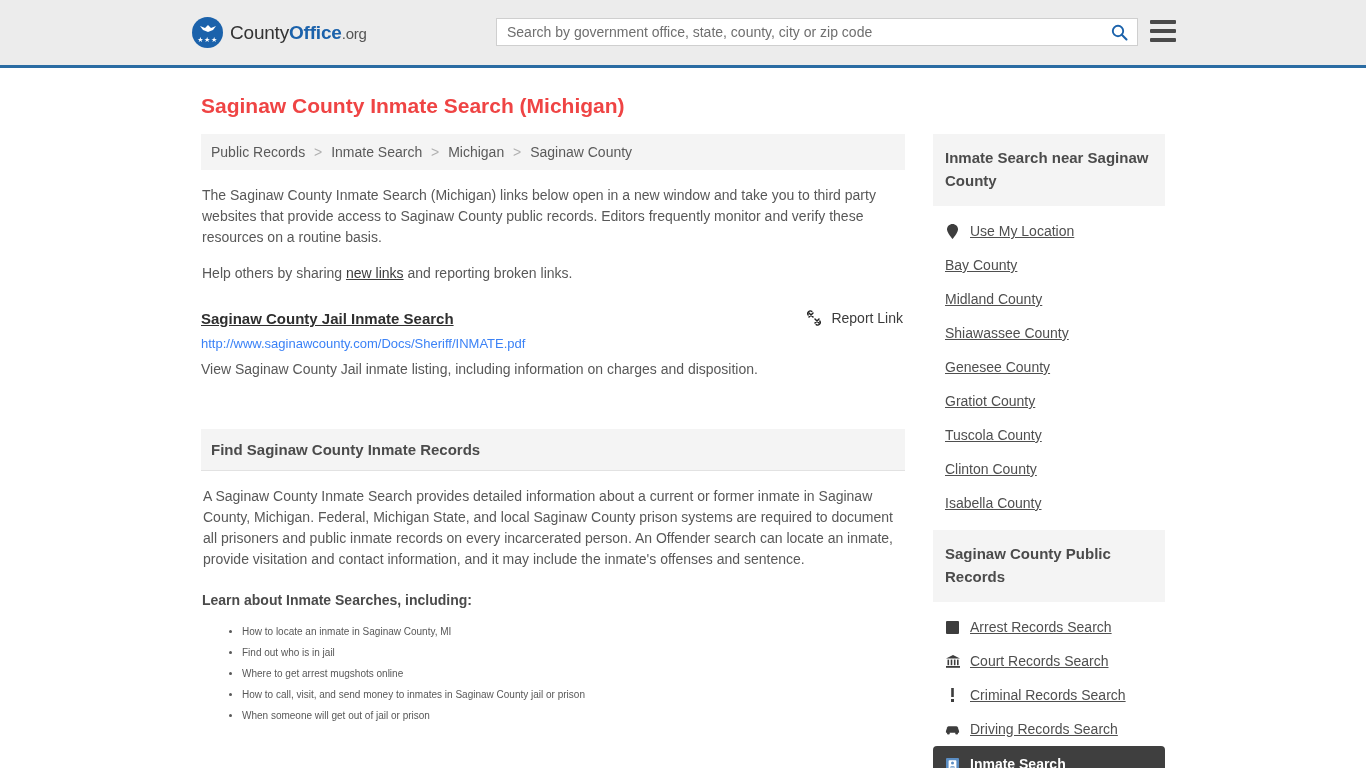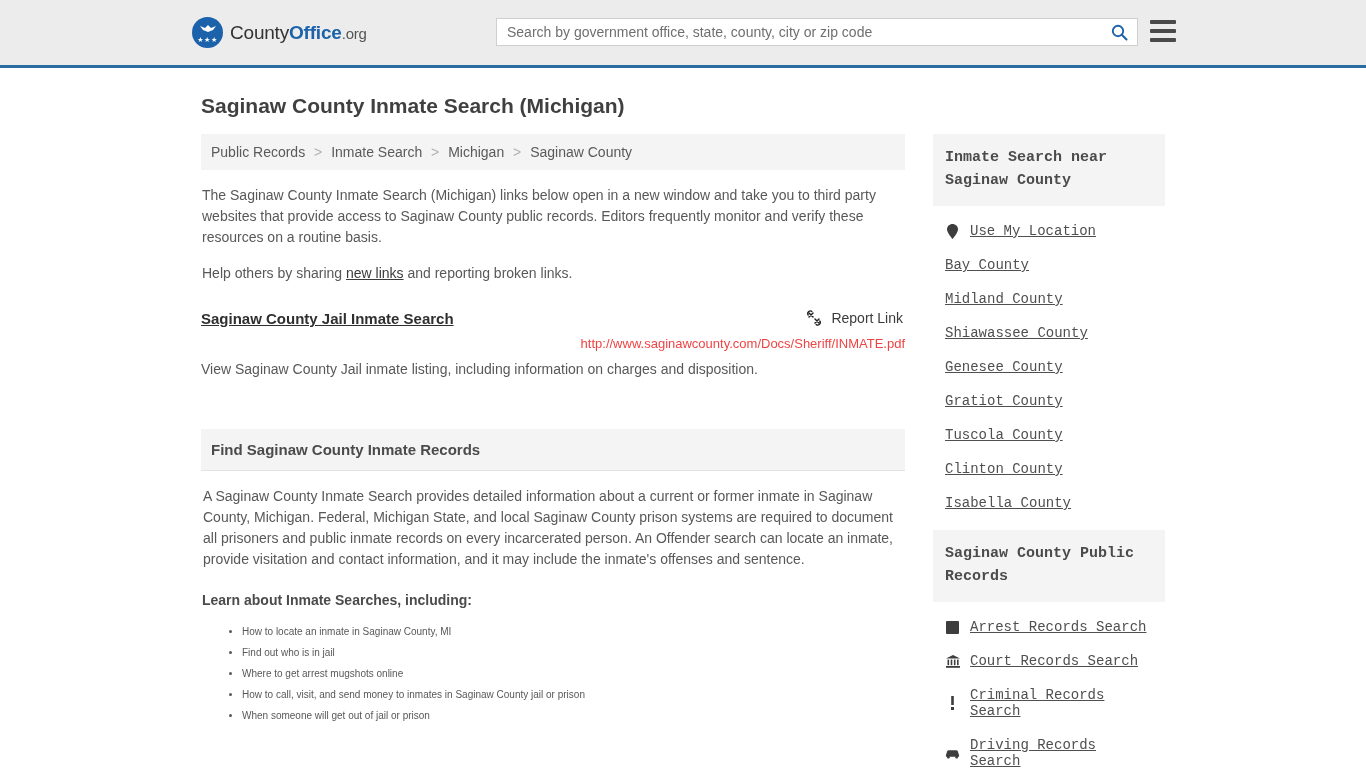--- a/index.html
+++ b/index.html
@@ -117,21 +117,21 @@
     width: 980px;
     margin: 0 auto;
     padding-left: 0;
     display: block;
     position: relative;
   }
   .page-title {
     margin: 26px 0 16px 0;
     font-size: 21px;
     font-weight: bold;
-    color: #404040;
+    color: #ef4444;
     padding-left: 8px;
   }
   .cols {
     display: flex;
     align-items: flex-start;
     gap: 28px;
   }
   .main-col { width: 712px; padding-left: 8px; }
   .side-col { width: 232px; }
 
@@ -177,23 +177,22 @@
     align-items: center;
     gap: 9px;
     font-size: 14px;
     color: #3b3b3b;
     cursor: pointer;
     white-space: nowrap;
     padding-right: 2px;
   }
   .result-url {
     font-size: 13px;
-    color: #ef4444;
+    color: #3b82f6;
     margin-top: 9px;
-    text-align: right;
   }
   .result-desc {
     font-size: 14px;
     color: #585858;
     margin-top: 8px;
     line-height: 20px;
   }
 
   
   .section {
@@ -219,21 +218,21 @@
     padding-left: 40px;
   }
   ul.bullets li {
     font-size: 10px;
     color: #585858;
     line-height: 20px;
     margin-bottom: 1px;
   }
 
   
-  .side-box { margin-bottom: 10px; font-family: Liberation Mono, monospace; }
+  .side-box { margin-bottom: 10px; }
   .side-head {
     background: #f4f4f4;
     padding: 12px 12px 14px 12px;
     font-size: 15px;
     font-weight: bold;
     color: #4b4b4b;
     line-height: 23px;
   }
   .side-list { padding: 8px 0 0 0; }
   .side-item {

